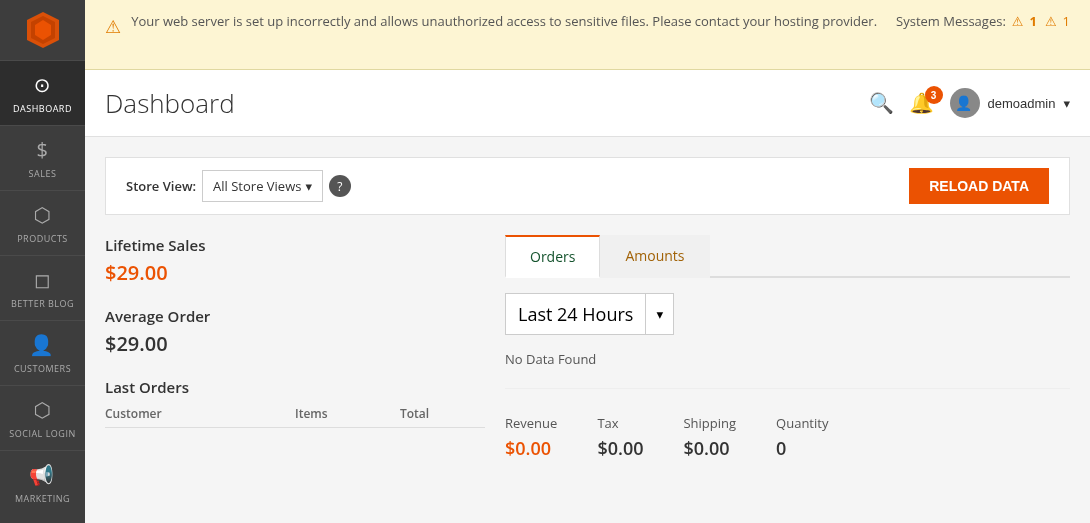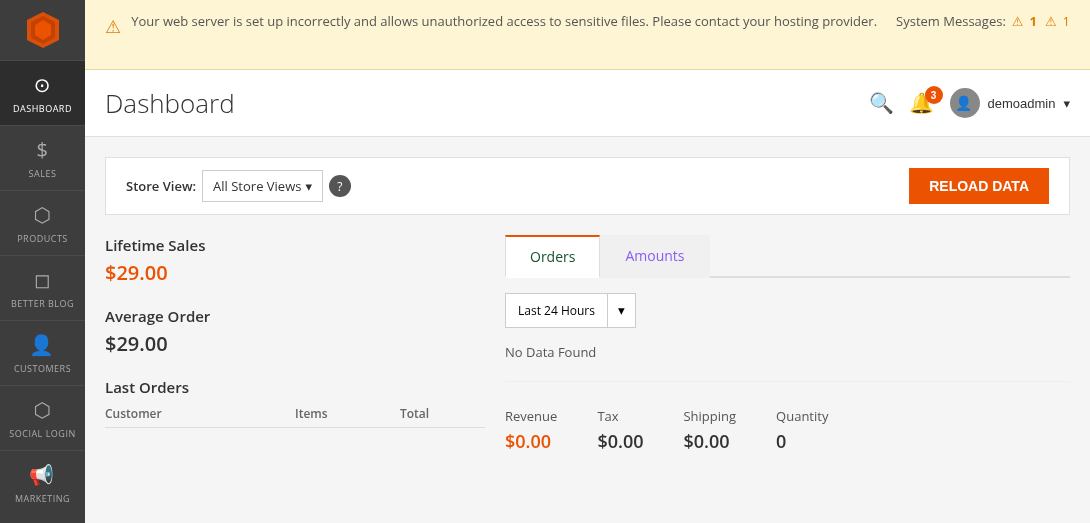--- a/index.html
+++ b/index.html
@@ -189,21 +189,21 @@
     
     .tabs {
       display: flex;
       border-bottom: 2px solid #ddd;
       margin-bottom: 15px;
     }
     .tab {
       padding: 10px 24px;
       cursor: pointer;
       font-size: 14px;
-      color: #8b5cf6;
+      color: #a16207;
       border: 1px solid transparent;
       border-bottom: none;
       background: #f0f0f0;
       margin-bottom: -2px;
     }
     .tab.active {
       background: #fff;
       color: #14532d;
       border-color: #ddd;
       border-bottom-color: #fff;
@@ -212,21 +212,21 @@
     .tab:first-child.active { border-top: 2px solid #eb5202; }
 
     
     .time-filter {
       display: flex;
       margin-bottom: 15px;
     }
     .time-select {
       border: 1px solid #ccc;
       padding: 8px 12px;
-      font-size: 12px;
+      font-size: 18px;
       background: #fff;
       cursor: pointer;
     }
     .time-dropdown-btn {
       border: 1px solid #ccc;
       border-left: none;
       padding: 8px 10px;
       background: #fff;
       cursor: pointer;
     }

